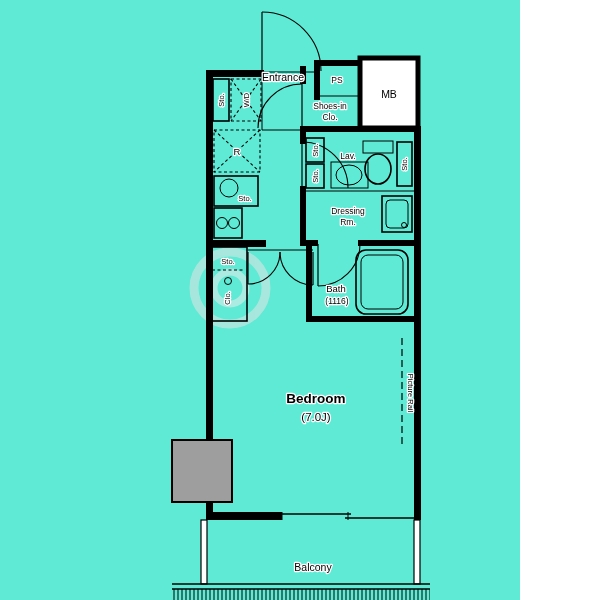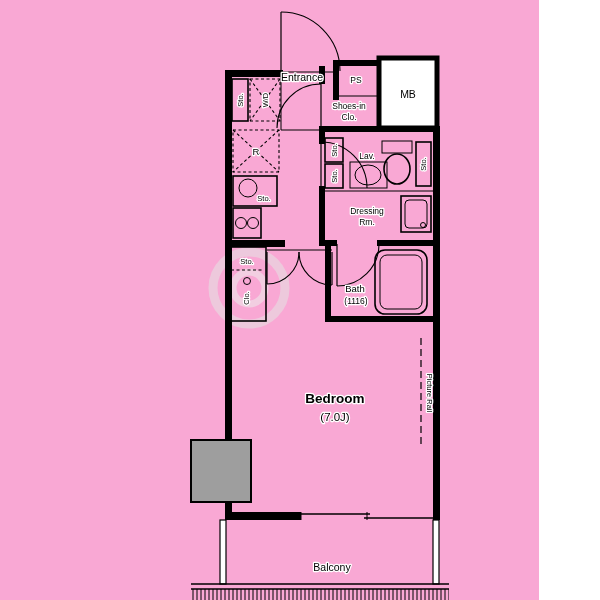--- a/index.html
+++ b/index.html
@@ -1,17 +1,17 @@
 <!DOCTYPE html>
 <html><head>
 <meta charset="utf-8">
 <style>
   html,body{margin:0;padding:0;background:#fff;}
-  .stage{position:relative;width:520px;height:600px;background:#f9a8d4;overflow:hidden;
-         font-family:"Liberation Sans",sans-serif;padding-left:19px;}
+  .stage{position:relative;width:520px;height:600px;background:#5eead4;overflow:hidden;
+         font-family:"Liberation Sans",sans-serif;}
   svg{display:block;}
   svg text{font-family:"Liberation Sans",sans-serif;fill:#000;text-anchor:middle;}
   .lbl{paint-order:stroke fill;stroke:#fff;stroke-width:2.5px;stroke-linejoin:round;}
   .s7{font-size:7.5px;}
   .s8{font-size:8.5px;}
   .s9{font-size:9.5px;}
   .s10{font-size:10.5px;}
   .s11{font-size:11.5px;}
   .s13{font-size:13.5px;font-weight:bold;}
   .wall{fill:#000;stroke:none;}

